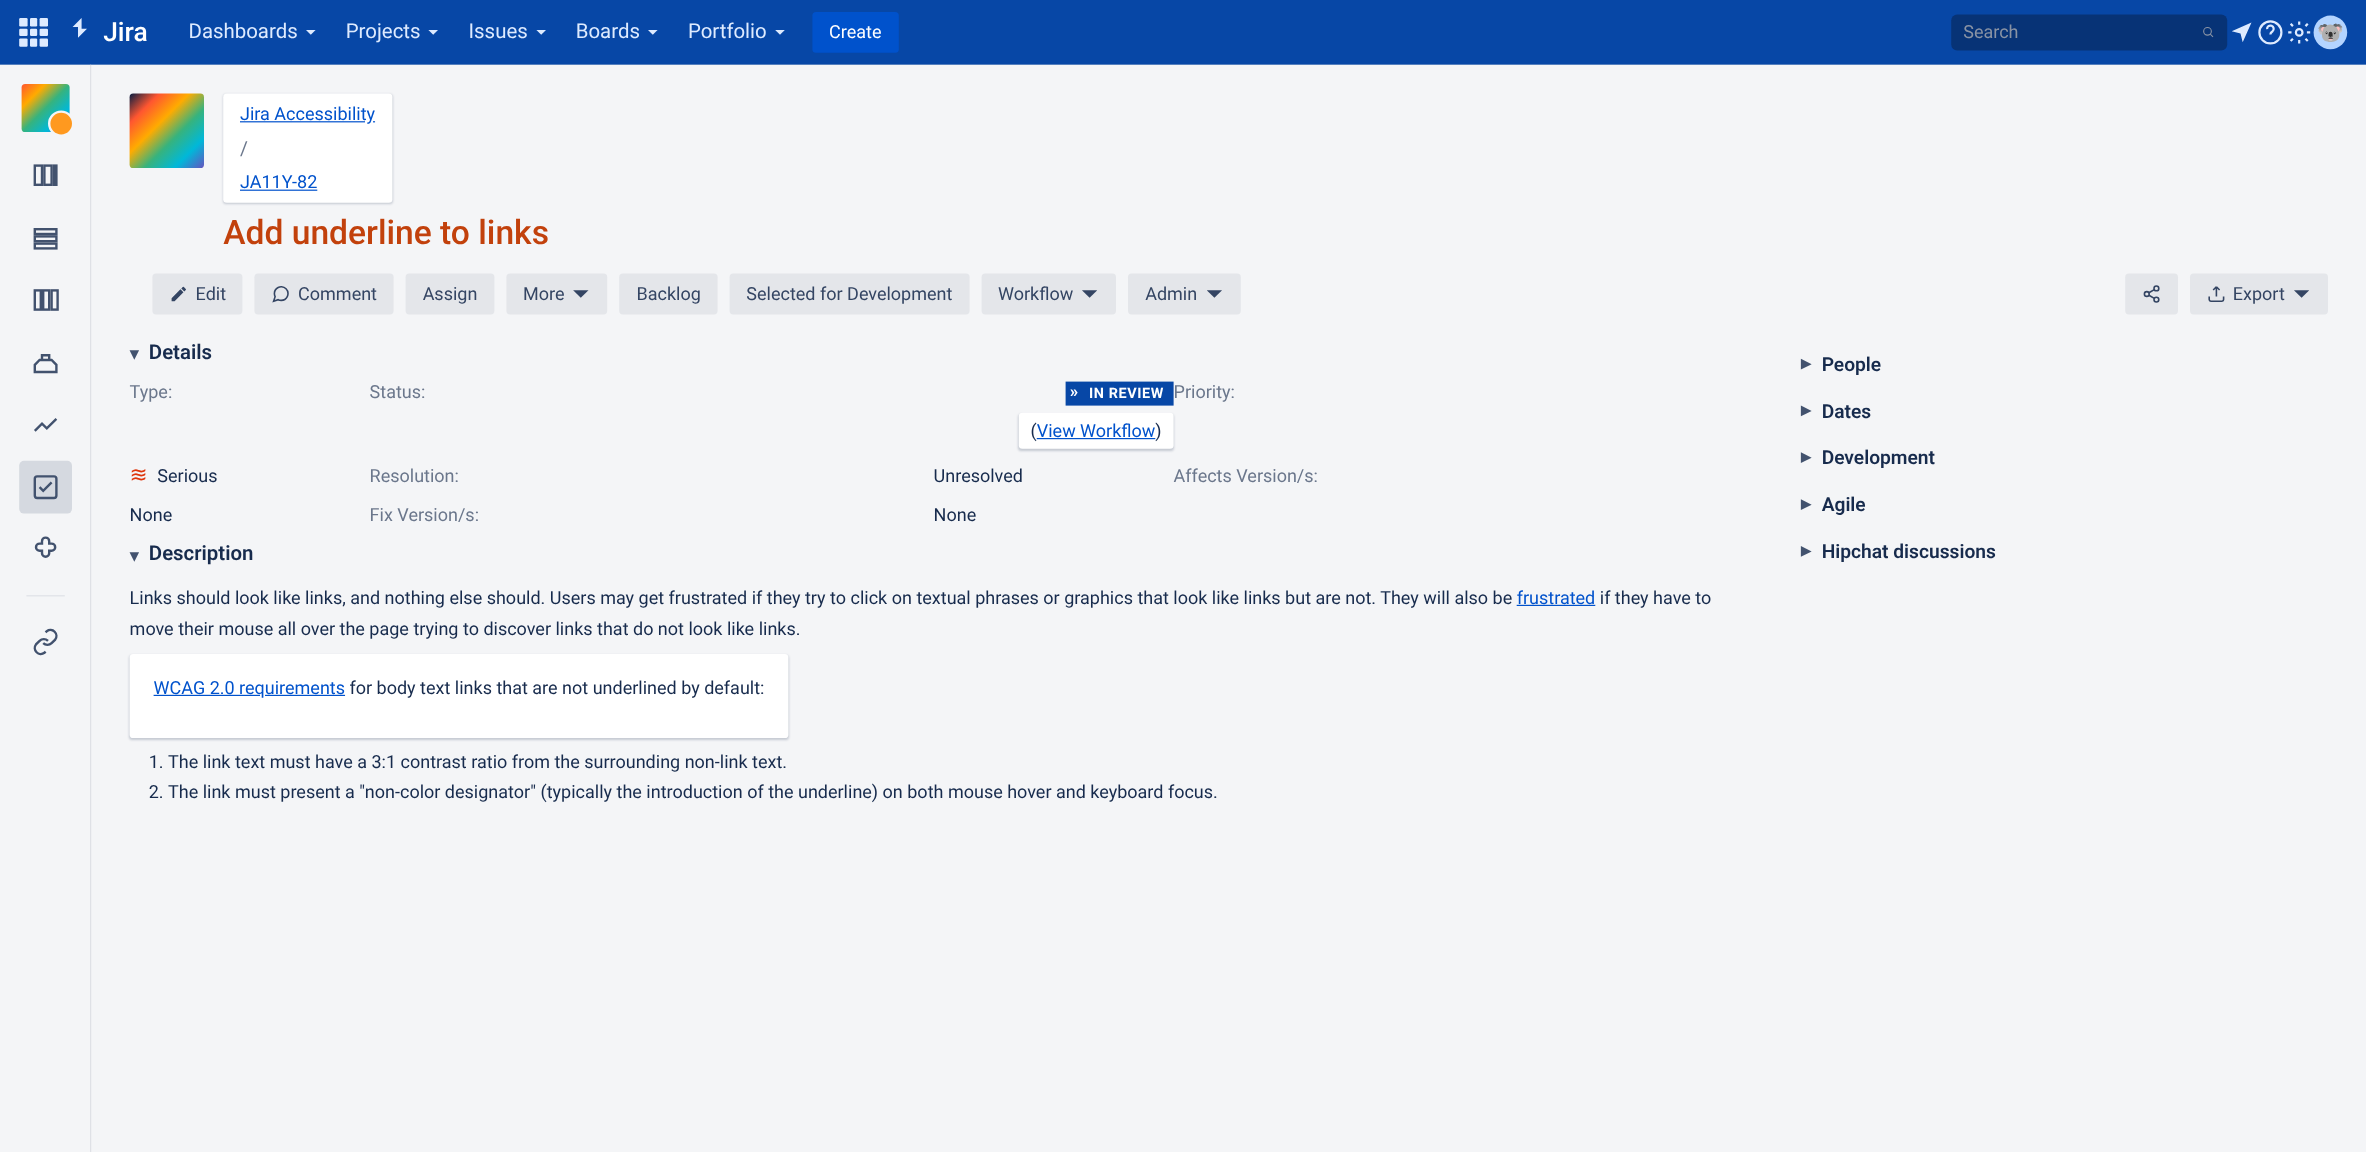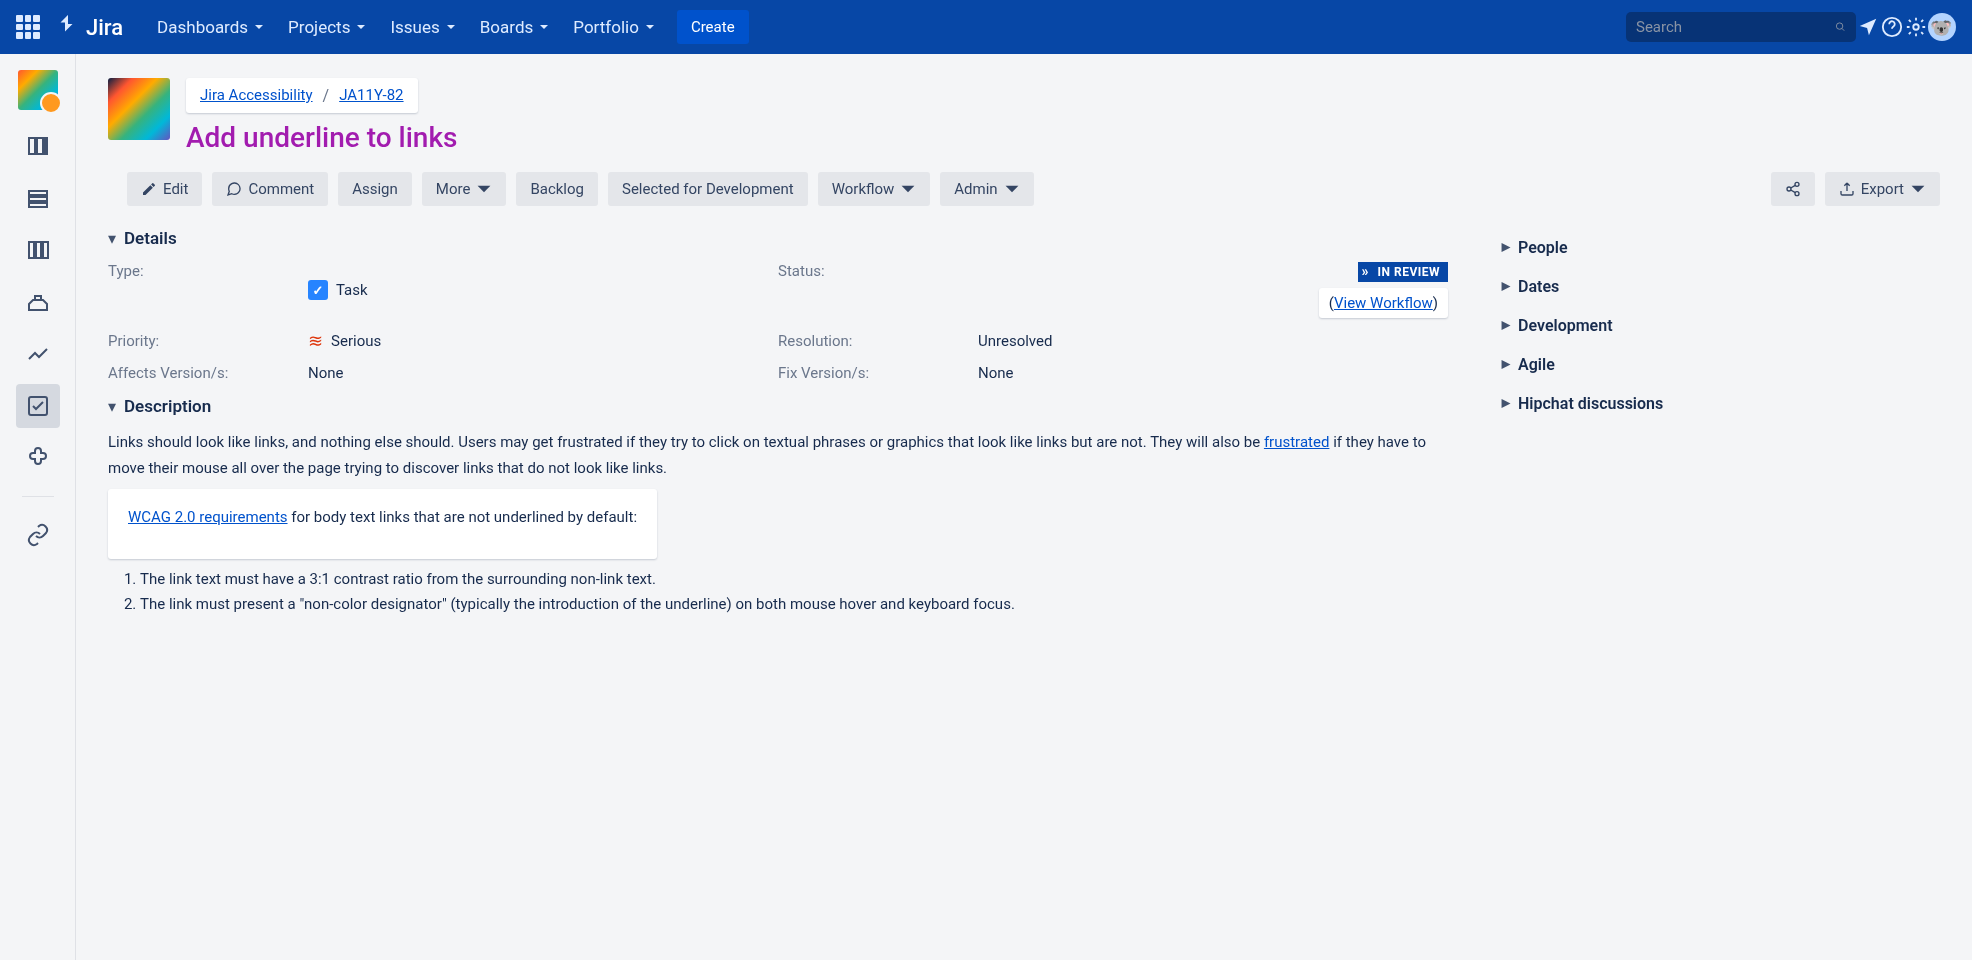--- a/index.html
+++ b/index.html
@@ -30,24 +30,24 @@
     .sidebar-item.selected { background: rgba(9,30,66,0.13); }
     .sidebar-project { width: 40px; height: 40px; border-radius: 3px; background: linear-gradient(135deg,#ff5630,#ffab00,#36b37e,#00b8d9,#6554c0); position: relative; margin-bottom: 6px; }
     .sidebar-project::after { content: ""; position: absolute; bottom: -4px; right: -4px; width: 18px; height: 18px; background: #ff991f; border-radius: 50%; border: 2px solid #f4f5f7; }
     .sidebar-divider { width: 32px; height: 1px; background: #dfe1e6; margin: 8px 0; }
     
     .content { flex: 1; overflow: auto; padding: 24px 32px; background: #f4f5f7; position: relative; }
     
     
     .issue-header { display: flex; gap: 16px; margin-bottom: 18px; }
     .project-avatar { width: 62px; height: 62px; border-radius: 3px; background: linear-gradient(135deg,#091e42 0%,#ff5630 20%,#ffab00 40%,#36b37e 60%,#00b8d9 80%,#6554c0 100%); flex-shrink: 0; }
-    .breadcrumb-box { background: #fff; border-radius: 3px; padding: 8px 14px; display: inline-flex; gap: 10px; position: relative; z-index: 5; box-shadow: 0 1px 2px rgba(9,30,66,0.2); }
+    .breadcrumb-box { background: #fff; border-radius: 3px; padding: 8px 14px; display: inline-flex; gap: 10px; position: relative; z-index: 5; box-shadow: 0 1px 2px rgba(9,30,66,0.2); flex-direction: column; }
     .breadcrumb-box a { color: #0052cc; text-decoration: underline; font-size: 15px; }
     .breadcrumb-box .sep { color: #6b778c; }
-    .issue-title { font-size: 28px; font-weight: 500; color: #a21caf; margin-top: 8px; }
+    .issue-title { font-size: 28px; font-weight: 500; color: #c2410c; margin-top: 8px; }
     
     
     .action-bar { display: flex; gap: 10px; margin-bottom: 22px; flex-wrap: wrap; margin-left: 19px; }
     .action-btn { background: #e4e6ea; color: #344563; padding: 8px 14px; border-radius: 3px; font-size: 15px; display: flex; align-items: center; gap: 6px; cursor: pointer; border: none; }
     .action-btn svg { width: 16px; height: 16px; }
     .action-spacer { flex: 1; }
     
     
     .issue-body { display: flex; gap: 32px; }
     .left-col { flex: 1; min-width: 0; }
@@ -289,24 +289,20 @@
 
     <div class="issue-body">
       <div class="left-col">
 
         <div class="section-header">
           <span class="chev">▾</span>
           <h3>Details</h3>
         </div>
         <div class="details-grid">
           <div>Type:</div>
-          <div class="val">
-              <span class="type-icon"></span>
-              <span>Task</span>
-            </div>
           <div>Status:</div>
           <div class="val" style="flex-direction:column;align-items:flex-end;gap:6px;">
             <span class="status-badge">IN REVIEW</span>
             <span class="view-workflow-box">(<a href="#">View Workflow</a>)</span>
           </div>
           <div>Priority:</div>
           <div class="val">
               <span class="priority-icon">≋</span>
               <span>Serious</span>
             </div>

